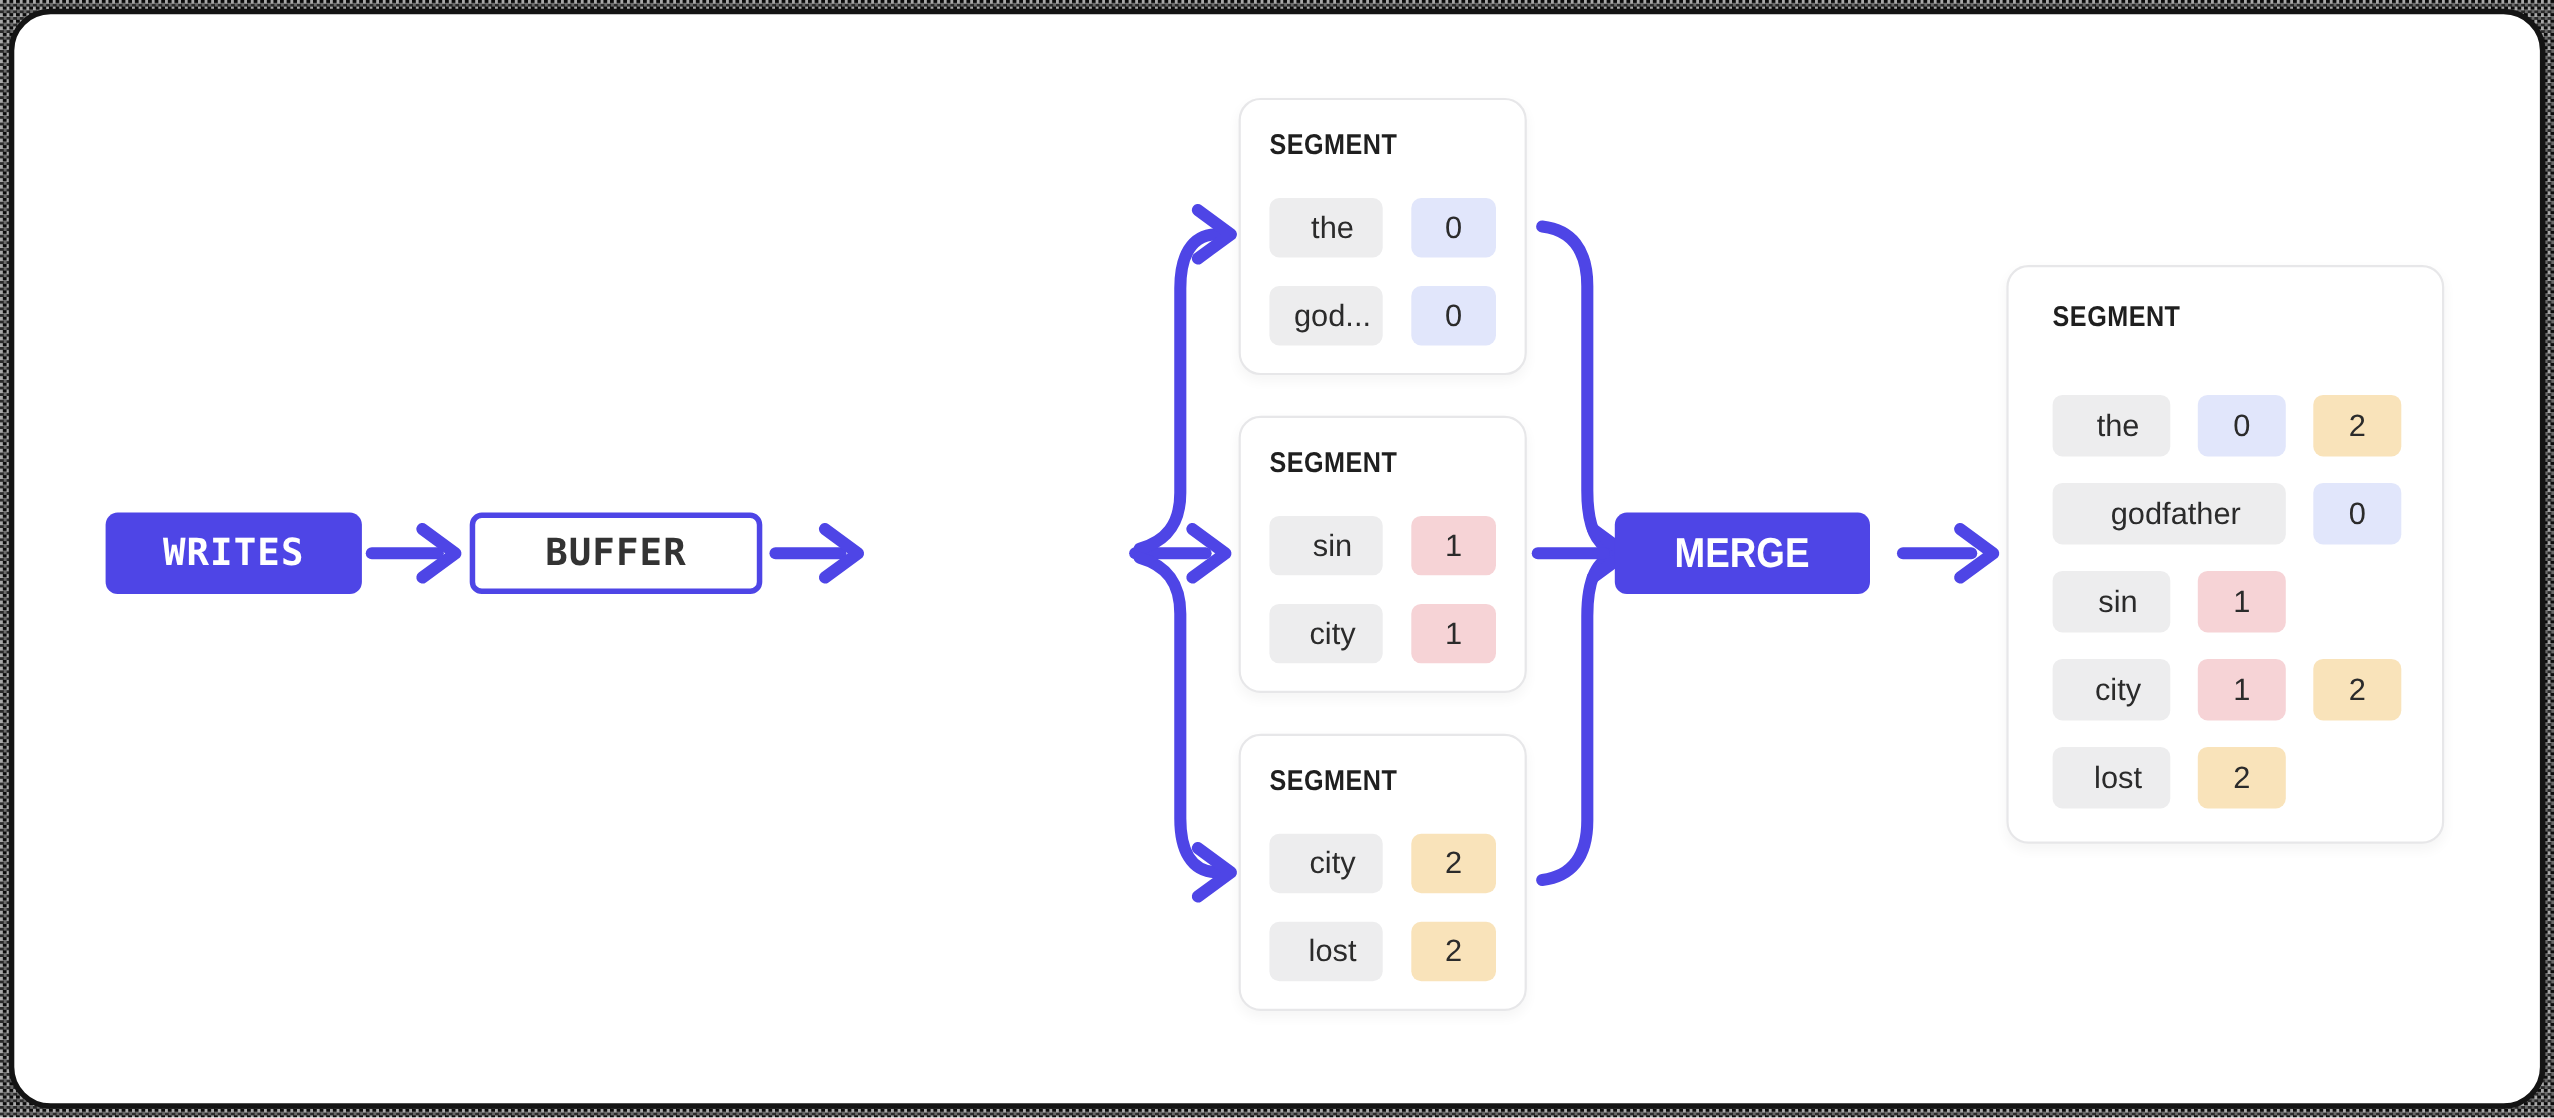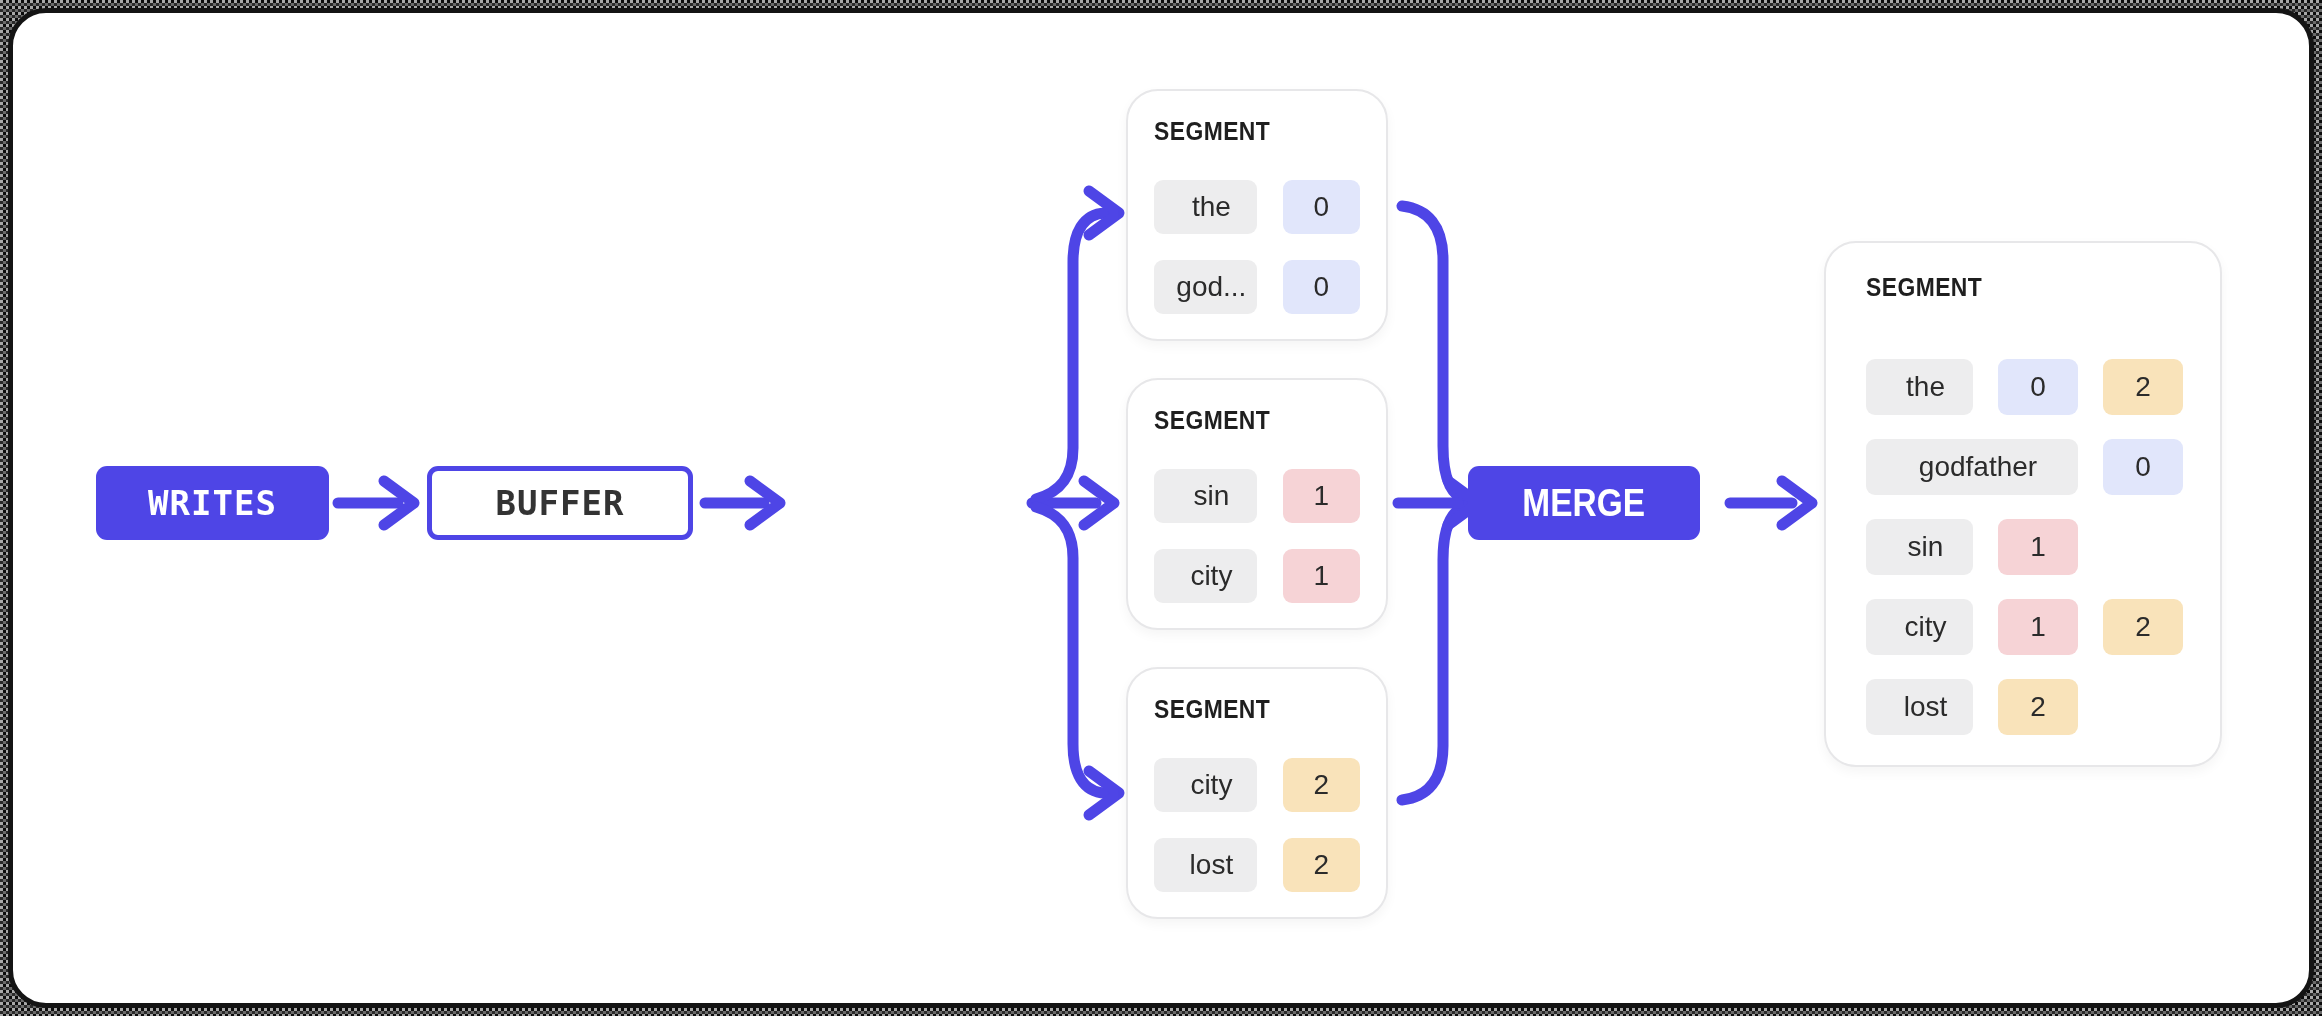--- a/index.html
+++ b/index.html
@@ -32,21 +32,21 @@
   .node.outline{background:#ffffff;border:5px solid var(--accent);color:#333333;}
   .node .lbl-mono{
     font-family:"DejaVu Sans Mono", monospace;font-weight:700;font-size:34px;letter-spacing:1px;
   }
   .node .lbl-cond{
     font-family:"Liberation Sans", sans-serif;font-weight:700;font-size:38px;letter-spacing:0px;
     display:inline-block;transform:scaleX(0.88);
   }
   .segbox{
     position:absolute;background:#ffffff;border:2px solid var(--box-border);
-    border-radius:32px;box-shadow:0 5px 12px rgba(0,0,0,0.045);
+    border-radius:20px;box-shadow:0 5px 12px rgba(0,0,0,0.045);
   }
   .segbox.small{left:1126px;width:262px;height:252px;padding:26px;}
   .segbox.small .rows{margin-top:35px;}
   .segbox .title{
     font-family:"Liberation Sans", sans-serif;font-weight:700;font-size:26px;color:#1f1f1f;
     line-height:28px;display:inline-block;transform:scaleX(0.88);transform-origin:left center;
     letter-spacing:0.5px;
   }
   .segrow{display:flex;gap:26px;margin-bottom:26px;}
   .segbox.small .segrow{height:54px;}

